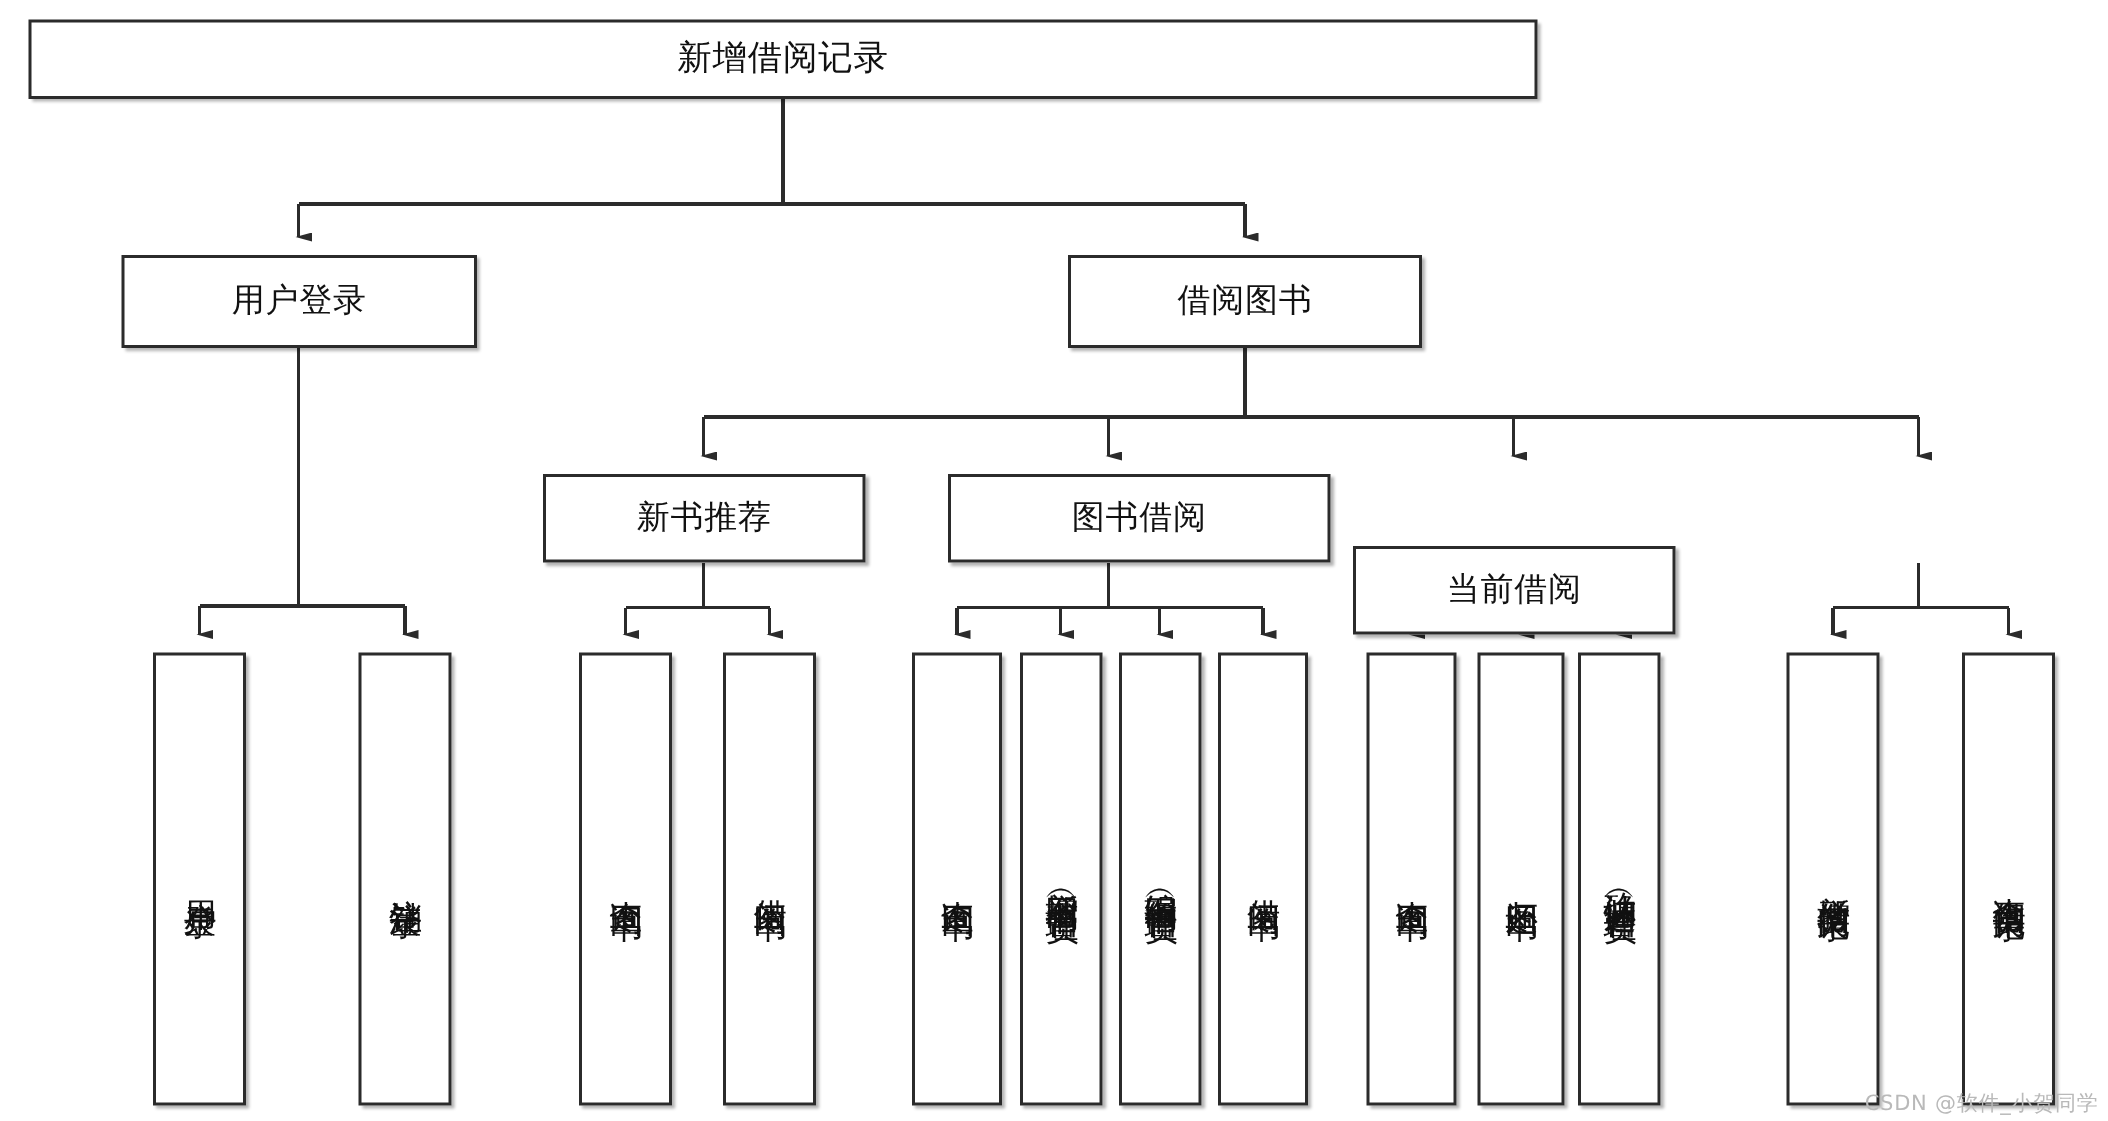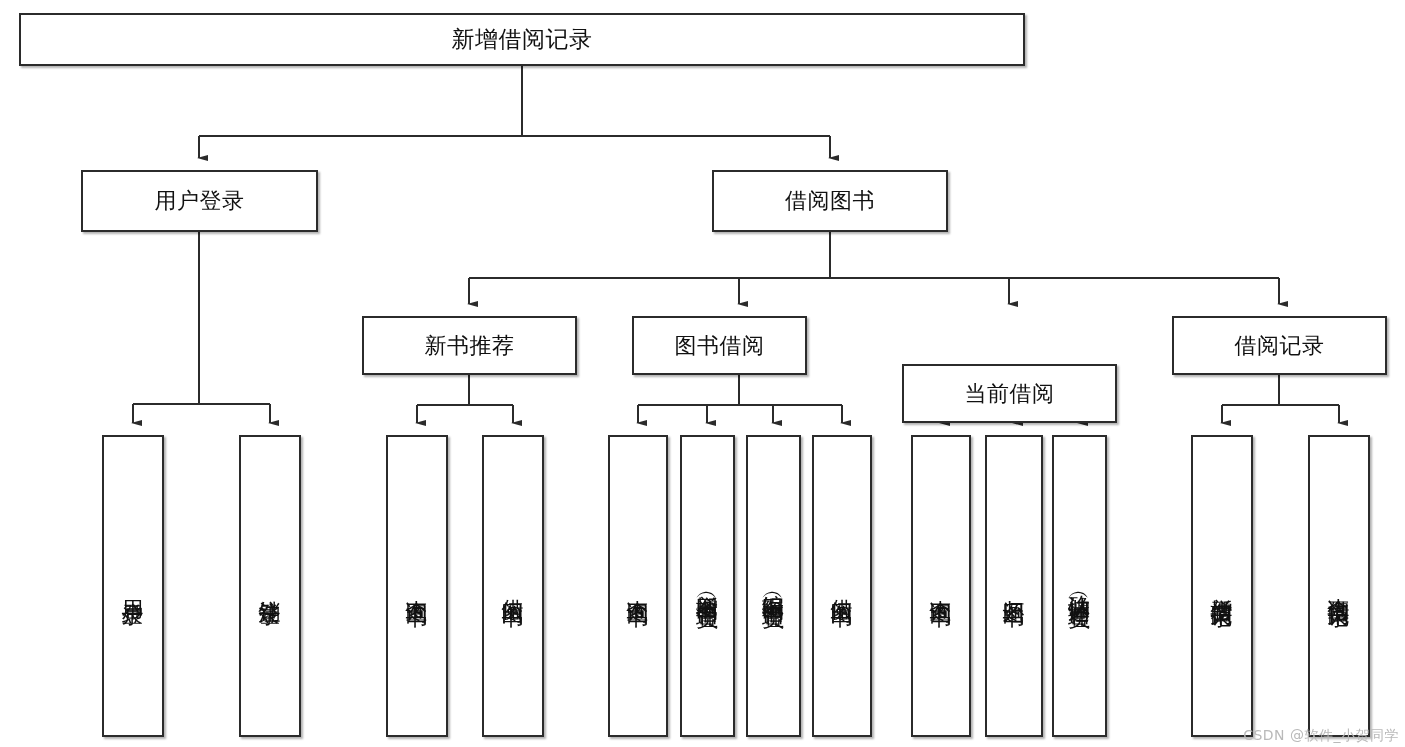--- a/index.html
+++ b/index.html
@@ -141,29 +141,26 @@
   <div class="node horiz" style="left: 81px; top: 170px; width: 237px; height: 62px; border-color: rgb(43, 43, 43); background: rgb(255, 255, 255); color: rgb(17, 17, 17);">
     <span class="node-label">用户登录</span>
   </div>
   <div class="node horiz" style="left: 712px; top: 170px; width: 236px; height: 62px; border-color: rgb(43, 43, 43); background: rgb(255, 255, 255); color: rgb(17, 17, 17);">
     <span class="node-label">借阅图书</span>
   </div>
 
   <div class="node horiz" style="left: 362px; top: 316px; width: 215px; height: 59px; border-color: rgb(43, 43, 43); background: rgb(255, 255, 255); color: rgb(17, 17, 17);">
     <span class="node-label">新书推荐</span>
   </div>
-  <div class="node horiz" style="left: 632px; top: 316px; width: 175px; height: 59px; border-color: rgb(43, 43, 43); background: rgb(255, 255, 255); color: rgb(17, 17, 17);">
+  <div class="node horiz" style="left: 632px; top: 316px; width: 255px; height: 59px; border-color: rgb(43, 43, 43); background: rgb(255, 255, 255); color: rgb(17, 17, 17);">
     <span class="node-label">图书借阅</span>
   </div>
   <div class="node horiz" style="left: 902px; top: 316px; width: 215px; height: 59px; border-color: rgb(43, 43, 43); background: rgb(255, 255, 255); color: rgb(17, 17, 17); margin-top: 48px;">
     <span class="node-label">当前借阅</span>
   </div>
-  <div class="node horiz" style="left: 1172px; top: 316px; width: 215px; height: 59px; border-color: rgb(43, 43, 43); background: rgb(255, 255, 255); color: rgb(17, 17, 17);">
-    <span class="node-label">借阅记录</span>
-  </div>
 
   <div class="node vert" style="left: 102px; top: 435px; width: 62px; height: 302px; border-color: rgb(43, 43, 43); background: rgb(255, 255, 255); color: rgb(17, 17, 17);">
     <span class="node-label">用户登录</span>
   </div>
   <div class="node vert" style="left: 239px; top: 435px; width: 62px; height: 302px; border-color: rgb(43, 43, 43); background: rgb(255, 255, 255); color: rgb(17, 17, 17);">
     <span class="node-label">注销登录</span>
   </div>
 
   <div class="node vert" style="left: 386px; top: 435px; width: 62px; height: 302px; border-color: rgb(43, 43, 43); background: rgb(255, 255, 255); color: rgb(17, 17, 17);">
     <span class="node-label">查询图书</span>

